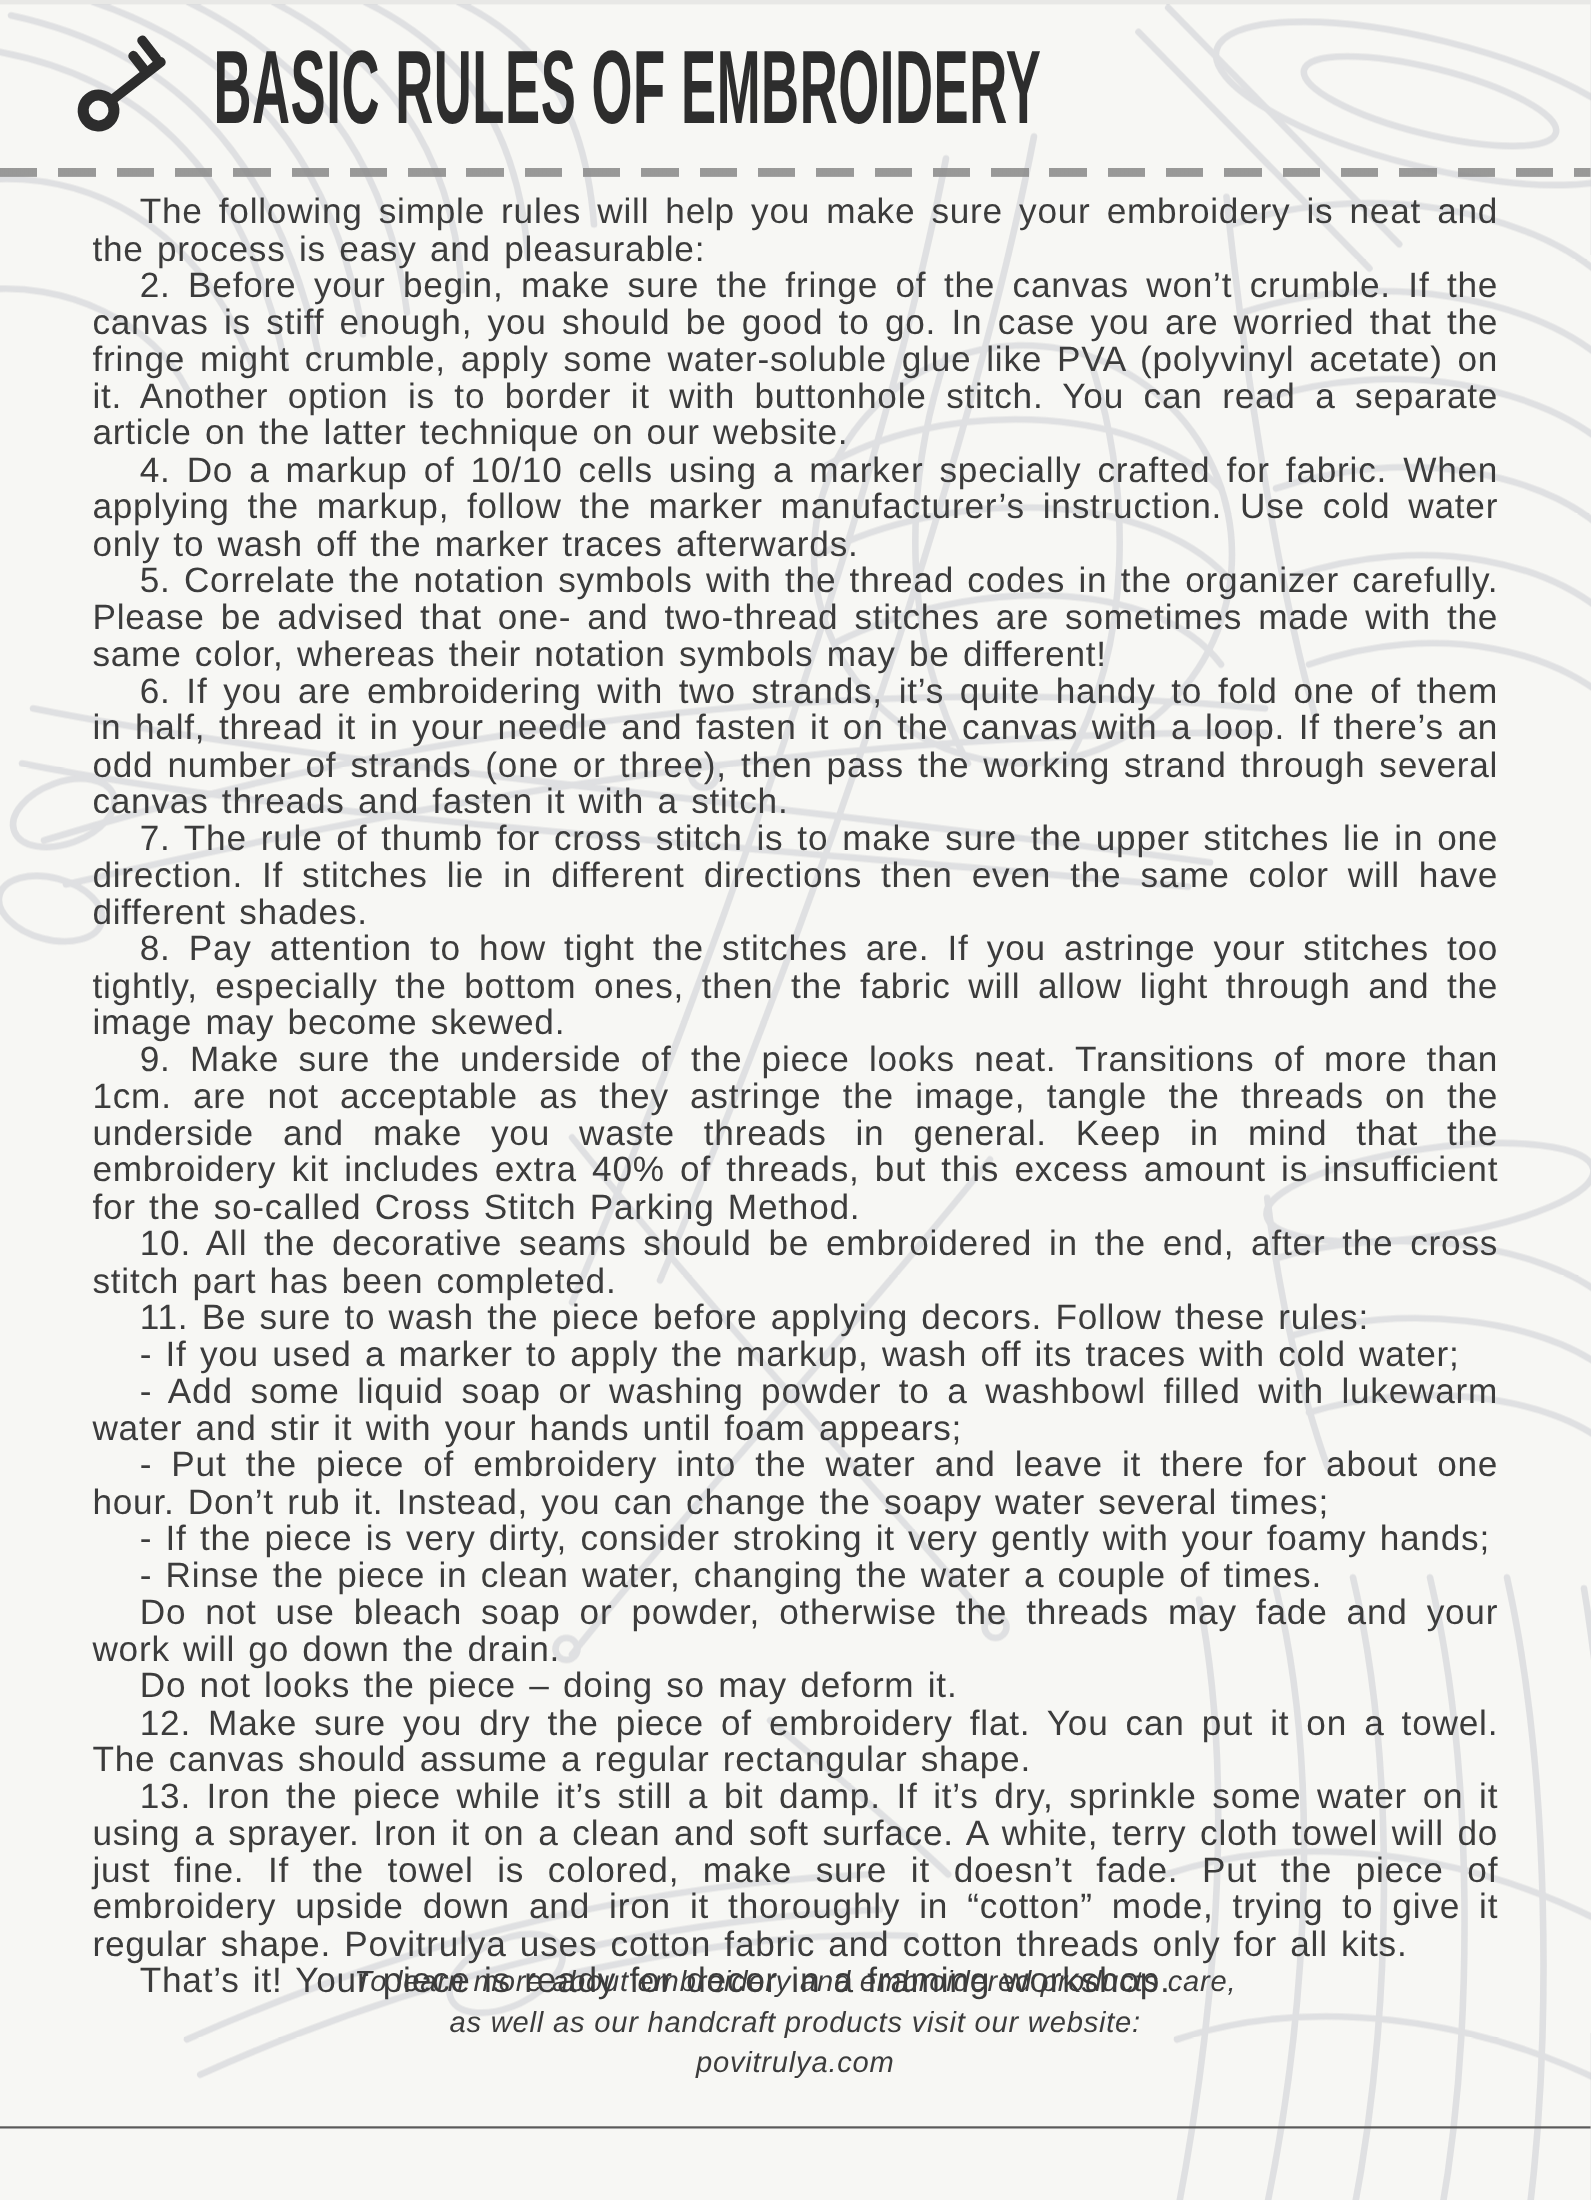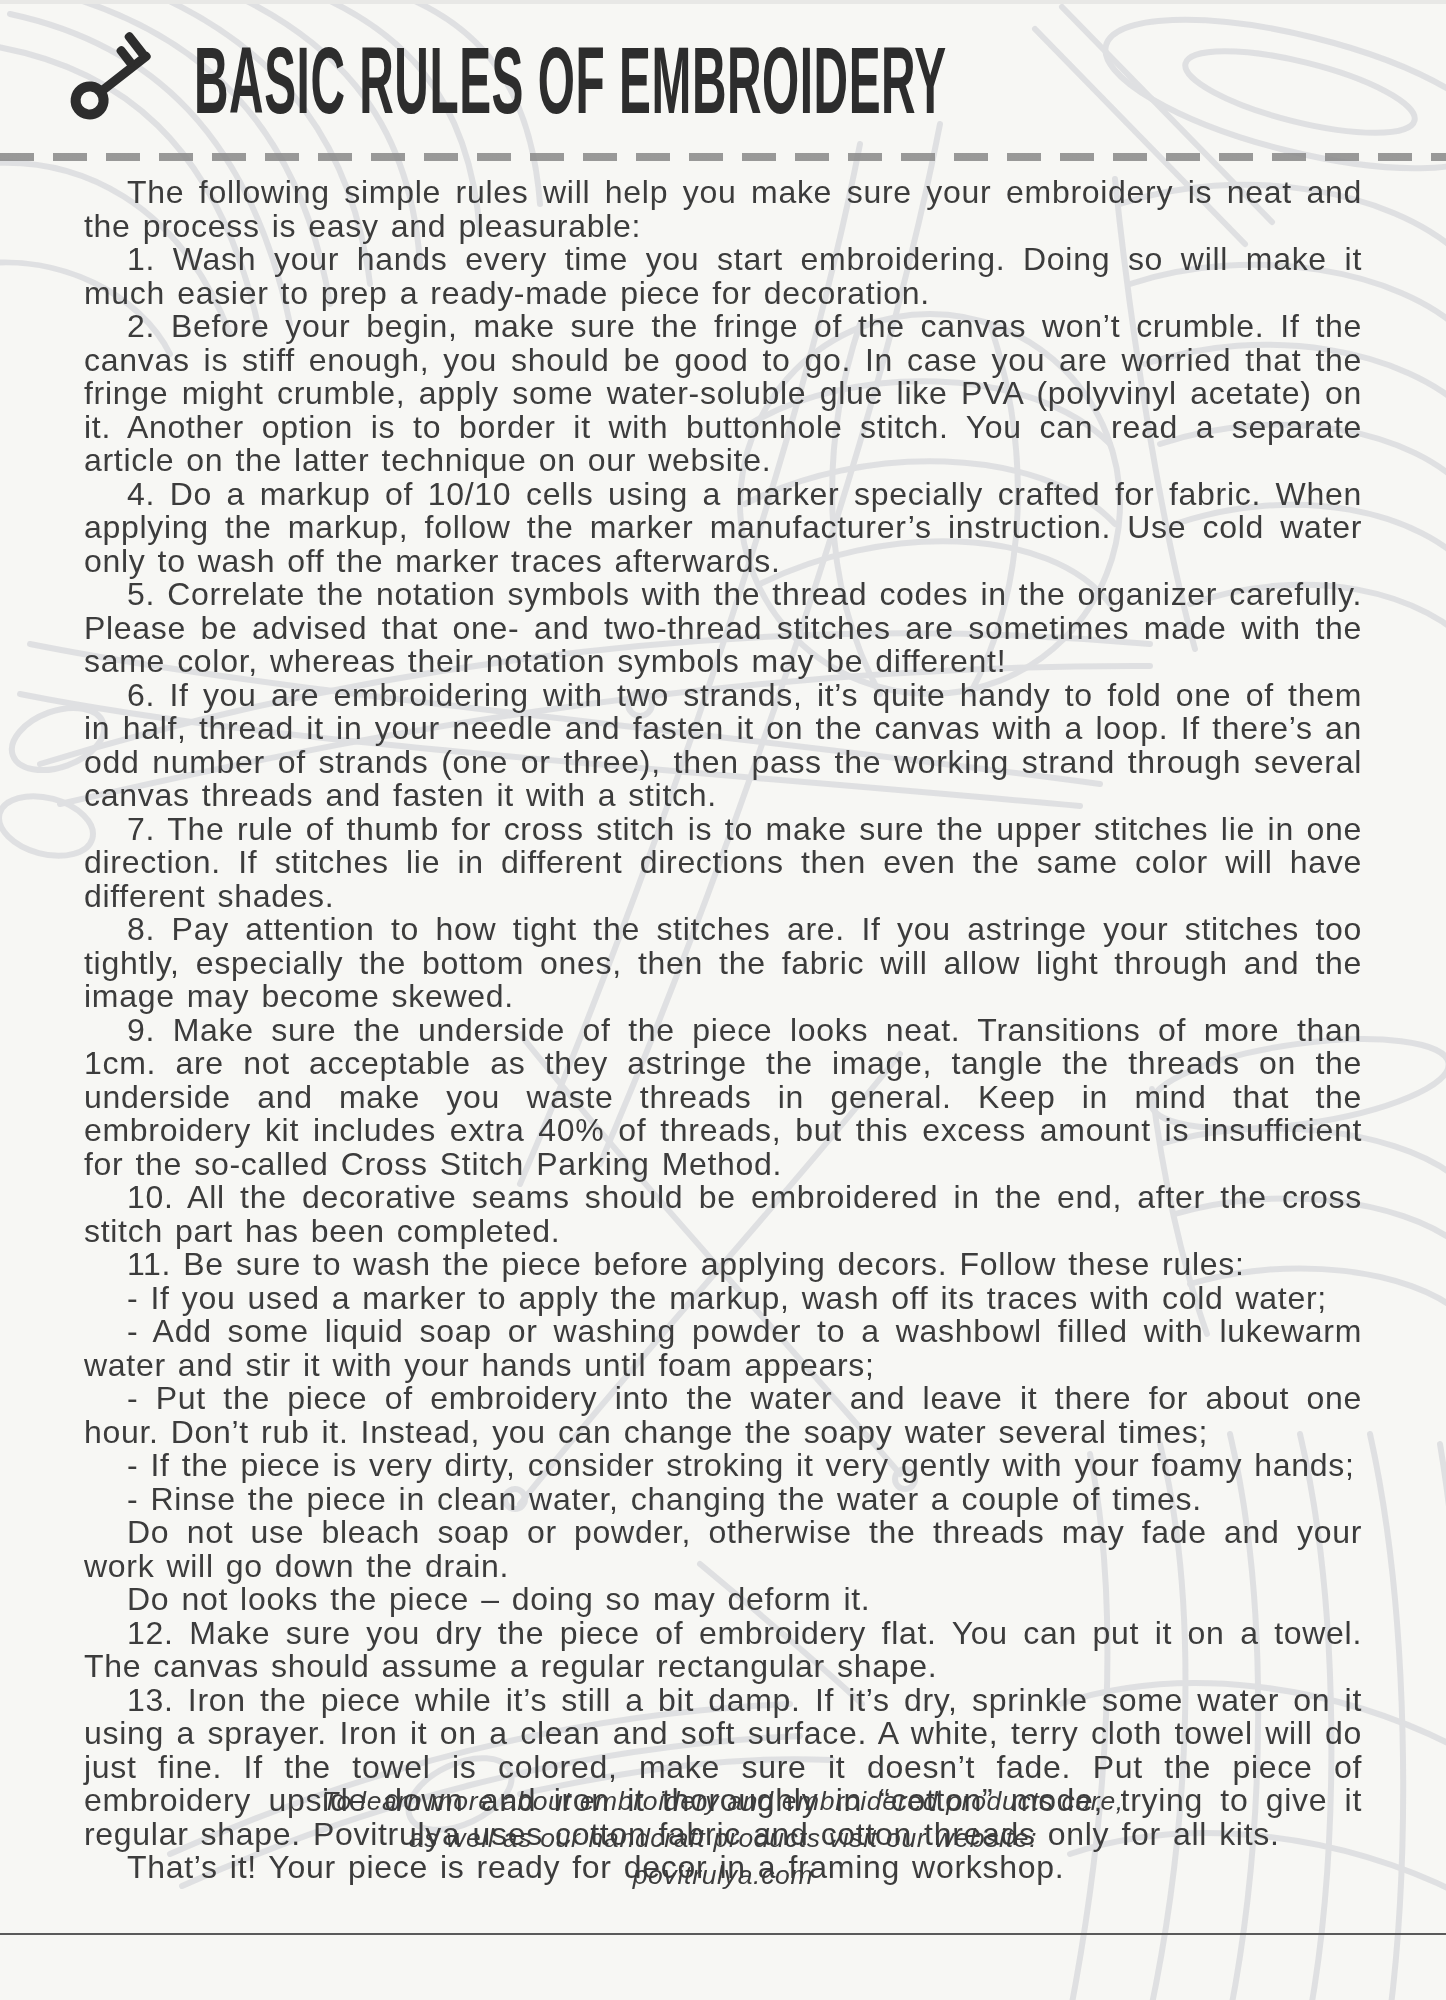--- a/index.html
+++ b/index.html
@@ -177,21 +177,20 @@
         </g>
       </svg>
     </div>
     <div class="title">BASIC RULES OF EMBROIDERY</div>
   </div>
 
   <div class="dashes"></div>
 
   <div class="content">
       <p class="para">The following simple rules will help you make sure your embroidery is neat and the process is easy and pleasurable:</p>
-      <p class="para">1. Wash your hands every time you start embroidering. Doing so will make it much easier to prep a ready-made piece for decoration.</p>
       <p class="para">2. Before your begin, make sure the fringe of the canvas won’t crumble. If the canvas is stiff enough, you should be good to go. In case you are worried that the fringe might crumble, apply some water-soluble glue like PVA (polyvinyl acetate) on it. Another option is to border it with buttonhole stitch. You can read a separate article on the latter technique on our website.</p>
       <p class="para">4. Do a markup of 10/10 cells using a marker specially crafted for fabric. When applying the markup, follow the marker manufacturer’s instruction. Use cold water only to wash off the marker traces afterwards.</p>
       <p class="para">5. Correlate the notation symbols with the thread codes in the organizer carefully. Please be advised that one- and two-thread stitches are sometimes made with the same color, whereas their notation symbols may be different!</p>
       <p class="para">6. If you are embroidering with two strands, it’s quite handy to fold one of them in half, thread it in your needle and fasten it on the canvas with a loop. If there’s an odd number of strands (one or three), then pass the working strand through several canvas threads and fasten it with a stitch.</p>
       <p class="para">7. The rule of thumb for cross stitch is to make sure the upper stitches lie in one direction. If stitches lie in different directions then even the same color will have different shades.</p>
       <p class="para">8. Pay attention to how tight the stitches are. If you astringe your stitches too tightly, especially the bottom ones, then the fabric will allow light through and the image may become skewed.</p>
       <p class="para">9. Make sure the underside of the piece looks neat. Transitions of more than 1cm. are not acceptable as they astringe the image, tangle the threads on the underside and make you waste threads in general. Keep in mind that the embroidery kit includes extra 40% of threads, but this excess amount is insufficient for the so-called Cross Stitch Parking Method.</p>
       <p class="para">10. All the decorative seams should be embroidered in the end, after the cross stitch part has been completed.</p>
       <p class="para">11. Be sure to wash the piece before applying decors. Follow these rules:</p>
       <p class="para">- If you used a marker to apply the markup, wash off its traces with cold water;</p>

